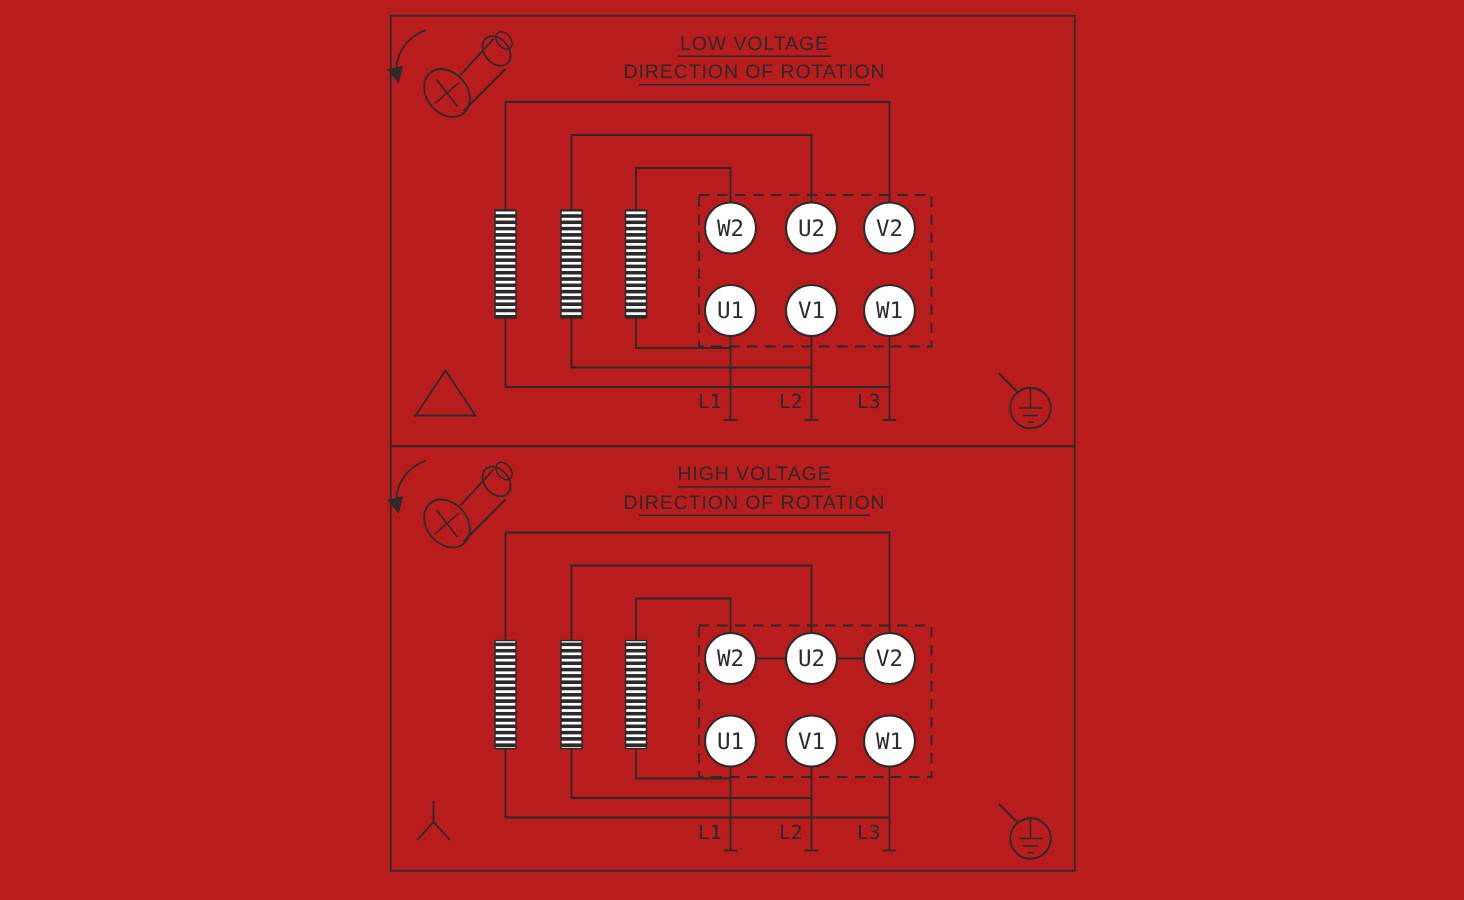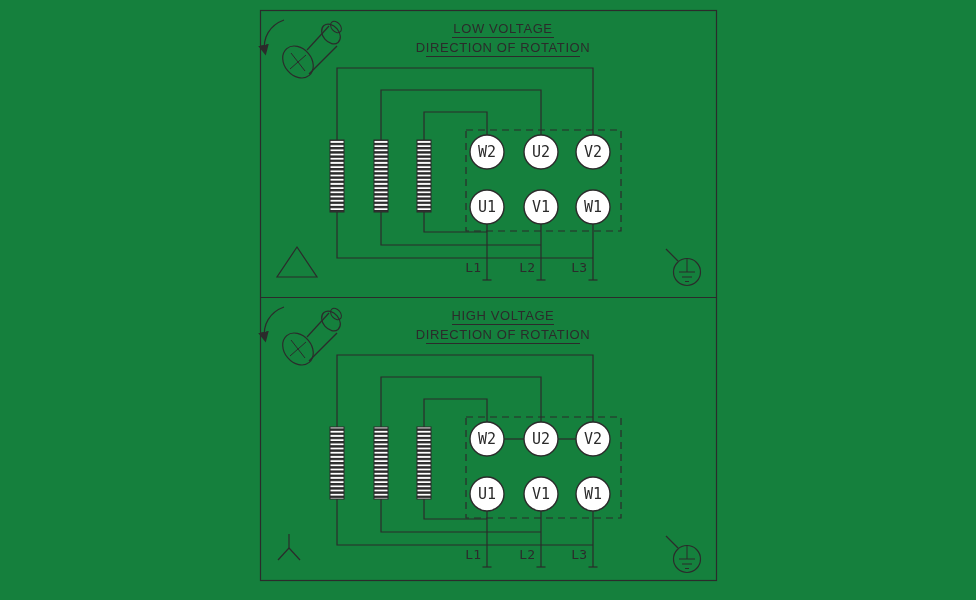--- a/index.html
+++ b/index.html
@@ -1,16 +1,16 @@
 <!DOCTYPE html>
 <html><head>
 <meta charset="utf-8">
 <style>
   html,body{margin:0;padding:0;background:#ffffff;}
-  .stage{position:relative;width:976px;height:600px;background:#15803d;overflow:hidden;}
+  .stage{position:relative;width:976px;height:600px;background:#b91c1c;overflow:hidden;}
   svg{display:block;}
   svg text{font-family:"Liberation Sans",sans-serif;fill:#2b2b2b;}
   .title{font-size:13px;letter-spacing:0.6px;}
   .tlabel{font-family:"DejaVu Sans Mono",monospace;font-size:15px;}
   .llabel{font-family:"DejaVu Sans Mono",monospace;font-size:13px;}
   .ln{stroke:#2b2b2b;fill:none;stroke-width:1.2;}
   .thin{stroke:#2b2b2b;fill:none;stroke-width:1;}
   .circ{stroke:#2b2b2b;fill:#ffffff;stroke-width:1.4;}
   .bar{fill:url(#winding);stroke:#2b2b2b;stroke-width:1;}
   .dash{stroke:#2b2b2b;fill:none;stroke-width:1.2;stroke-dasharray:7 5;}

